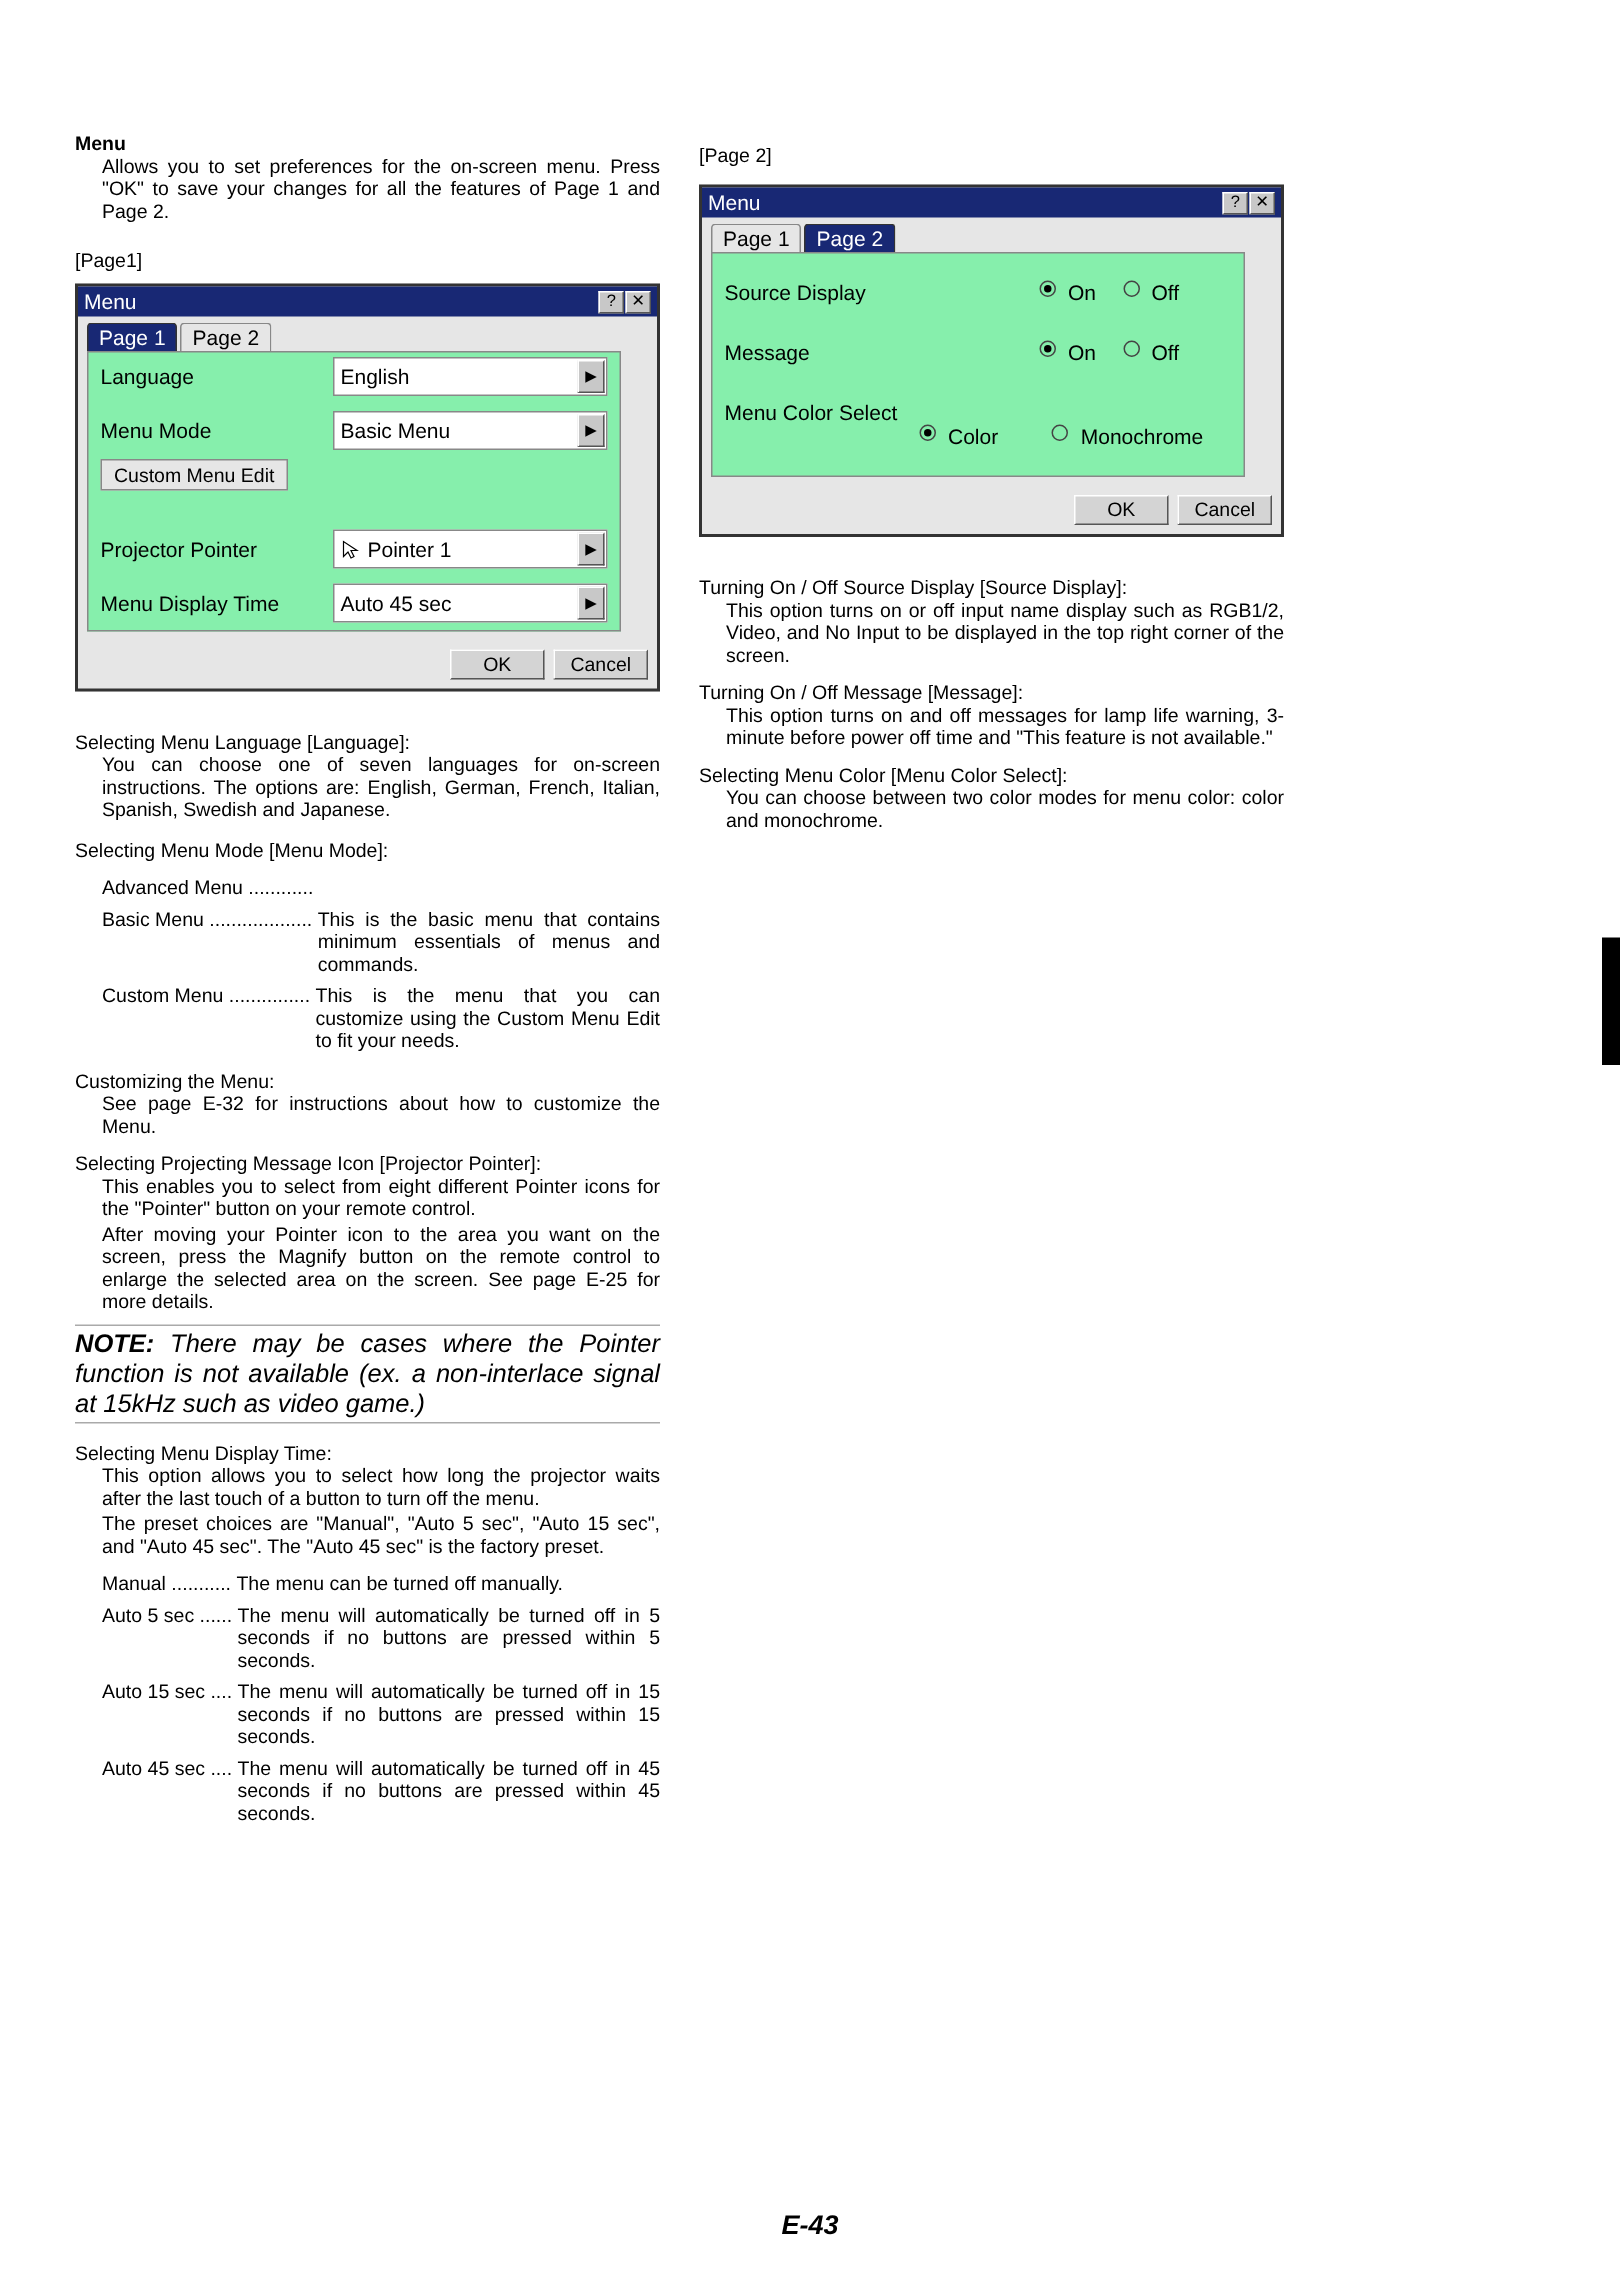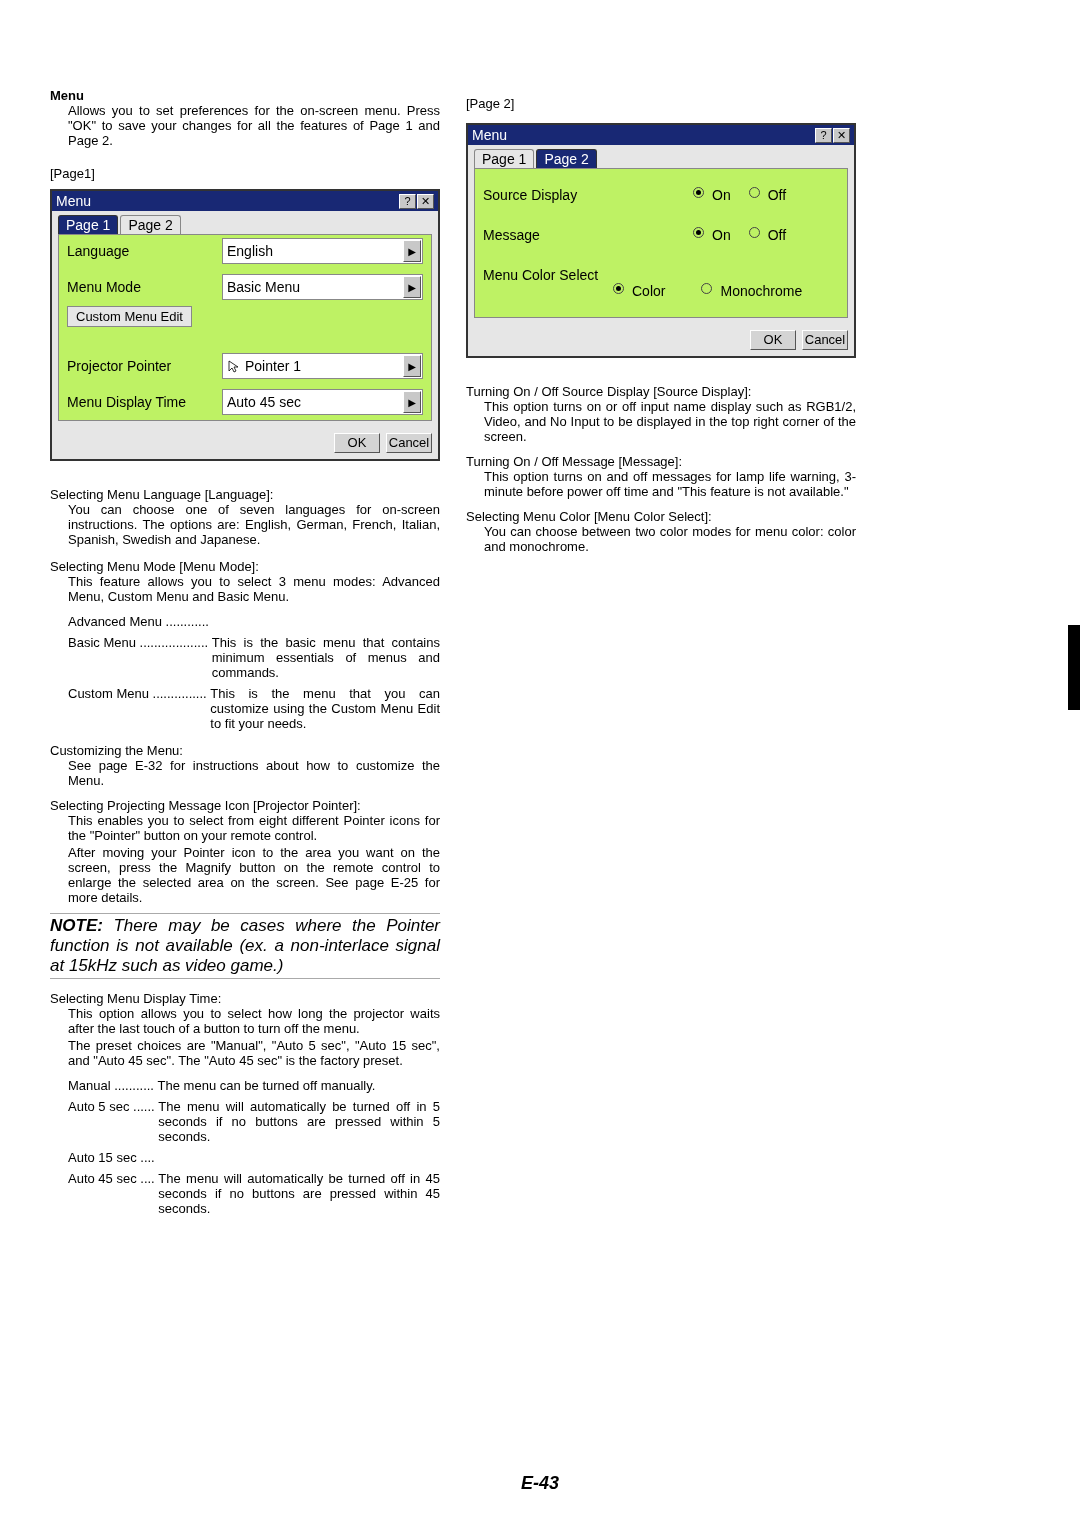--- a/index.html
+++ b/index.html
@@ -19,31 +19,31 @@
 
   
   .dlg { border: 2px solid #333; background: #e6e6e6; font-family: "MS Sans Serif", Arial, sans-serif; color: #000; }
   .dlg-title { background: #182874; color: #fff; padding: 2px 4px; font-size: 14px; display: flex; align-items: center; height: 20px; }
   .dlg-title .spacer { flex: 1; }
   .tbtn { background: #c8c8c8; color: #000; width: 17px; height: 15px; border: 1px solid #555; border-left-color: #fff; border-top-color: #fff; font-size: 11px; line-height: 13px; text-align: center; margin-left: 1px; }
   .tabs { display: flex; padding: 4px 6px 0 6px; font-size: 14px; }
   .tab { border: 1px solid #888; border-bottom: none; padding: 1px 7px; background: #e6e6e6; margin-right: 2px; border-radius: 3px 3px 0 0; }
   .tab.sel1 { background: #182874; color: #fff; border-color: #333; }
   .tab.sel2 { background: #182874; color: #fff; border-color: #333; }
-  .tabpane { border: 1px solid #888; margin: 0 6px 6px 6px; padding: 3px 8px; background: #bef264; }
+  .tabpane { border: 1px solid #888; margin: 0 24px 6px 6px; padding: 3px 8px; background: #86efac; }
   .row { display: flex; align-items: center; margin-bottom: 10px; font-size: 14px; }
   .rlabel { width: 155px; }
   .combo { flex: 1; border: 1px solid #888; background: #fff; height: 26px; display: flex; align-items: center; padding: 0 4px; position: relative; font-size: 14px; }
   .combo .cbtn { position: absolute; right: 1px; top: 1px; bottom: 1px; width: 18px; background: #c8c8c8; border: 1px solid #555; border-left-color: #fff; border-top-color: #fff; display: flex; align-items: center; justify-content: center; font-size: 10px; }
   .ptr-icon { display: inline-block; width: 14px; height: 14px; margin-right: 4px; position: relative; }
   .ptr-icon svg { width: 14px; height: 14px; }
   .editbtn { border: 1px solid #888; background: #e6e6e6; padding: 2px 8px; font-size: 13px; }
   .row.right { justify-content: flex-start; }
   .btnrow { display: flex; justify-content: flex-end; gap: 6px; padding: 6px 6px 6px 6px; }
-  .btn { border: 1px solid #555; border-left-color: #fff; border-top-color: #fff; background: #d4d4d4; width: 46px; height: 20px; font-size: 13px; text-align: center; line-height: 18px; }
+  .btn { border: 1px solid #555; border-left-color: #fff; border-top-color: #fff; background: #d4d4d4; width: 63px; height: 20px; font-size: 13px; text-align: center; line-height: 18px; }
   .radio-set { display: flex; gap: 18px; }
   .radio { display: flex; align-items: flex-start; gap: 8px; font-size: 14px; }
   .rcircle { width: 11px; height: 11px; border: 1px solid #444; border-radius: 50%; display: inline-flex; align-items: center; justify-content: center; }
   .rcircle.sel::after { content: ""; width: 5px; height: 5px; background: #000; border-radius: 50%; }
   .hr-note { border-top: 1px solid #aaa; border-bottom: 1px solid #aaa; padding: 2px 0; margin-top: 6px; font-style: italic; font-size: 17px; text-align: justify; }
   .hr-note .nbold { font-weight: bold; }
   .def-row { display: flex; margin-bottom: 6px; text-align: justify; }
   .def-term { white-space: pre; }
   .def-body { flex: 1; }
 </style>
@@ -109,21 +109,20 @@
       <div class="btnrow">
         <div class="btn">OK</div>
         <div class="btn">Cancel</div>
       </div>
     </div>
 
     <div class="mt26">Selecting Menu Language [Language]:</div>
     <div class="para indent">You can choose one of seven languages for on-screen instructions. The options are: English, German, French, Italian, Spanish, Swedish and Japanese.</div>
 
     <div class="mt12">Selecting Menu Mode [Menu Mode]:</div>
-    <div class="para indent">This feature allows you to select 3 menu modes: Advanced Menu, Custom Menu and Basic Menu.</div>
 
     <div class="indent mt10">
       <div class="def-row">
         <span class="def-term">Advanced Menu ............ </span>
       </div>
       <div class="def-row">
         <span class="def-term">Basic Menu ................... </span>
         <span class="def-body">This is the basic menu that contains minimum essentials of menus and commands.</span>
       </div>
       <div class="def-row">
@@ -151,20 +150,21 @@
       <div class="def-row">
         <span class="def-term">Manual ........... </span>
         <span class="def-body">The menu can be turned off manually.</span>
       </div>
       <div class="def-row">
         <span class="def-term">Auto 5 sec ...... </span>
         <span class="def-body">The menu will automatically be turned off in 5 seconds if no buttons are pressed within 5 seconds.</span>
       </div>
       <div class="def-row">
         <span class="def-term">Auto 15 sec .... </span>
+        <span class="def-body">The menu will automatically be turned off in 15 seconds if no buttons are pressed within 15 seconds.</span>
       </div>
       <div class="def-row">
         <span class="def-term">Auto 45 sec .... </span>
         <span class="def-body">The menu will automatically be turned off in 45 seconds if no buttons are pressed within 45 seconds.</span>
       </div>
     </div>
   </div>
 
   <div class="col">
     <div class="mt8">[Page 2]</div>

